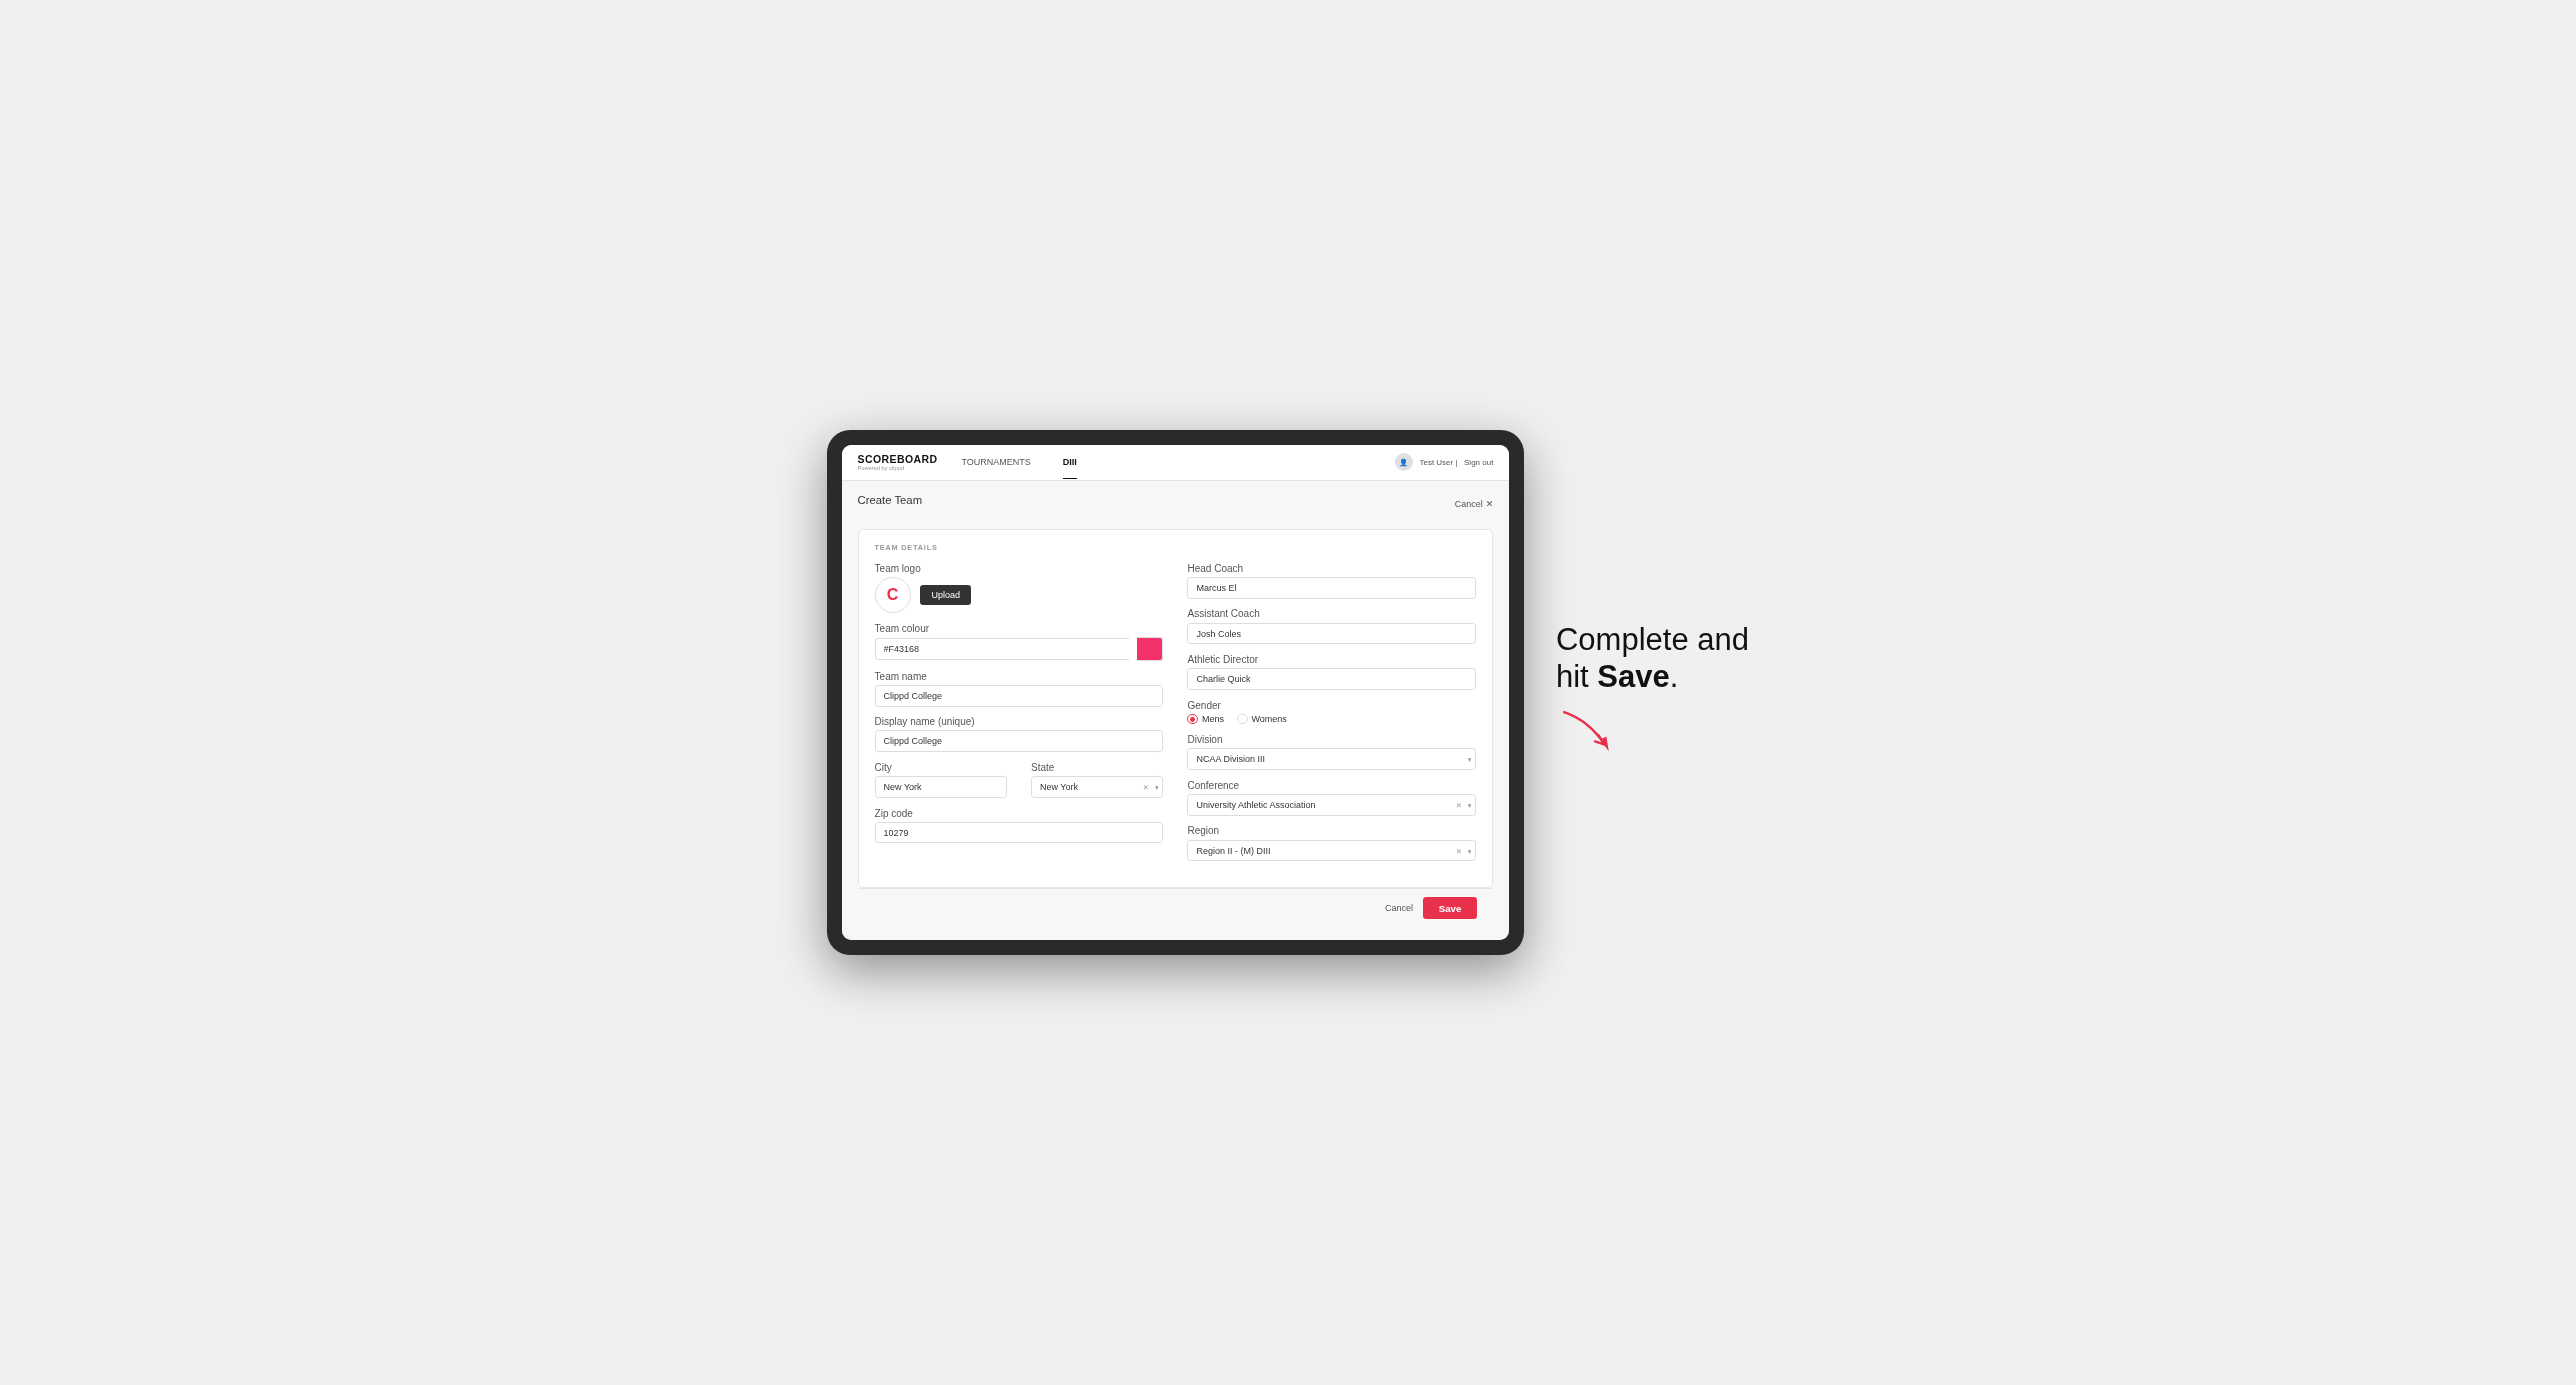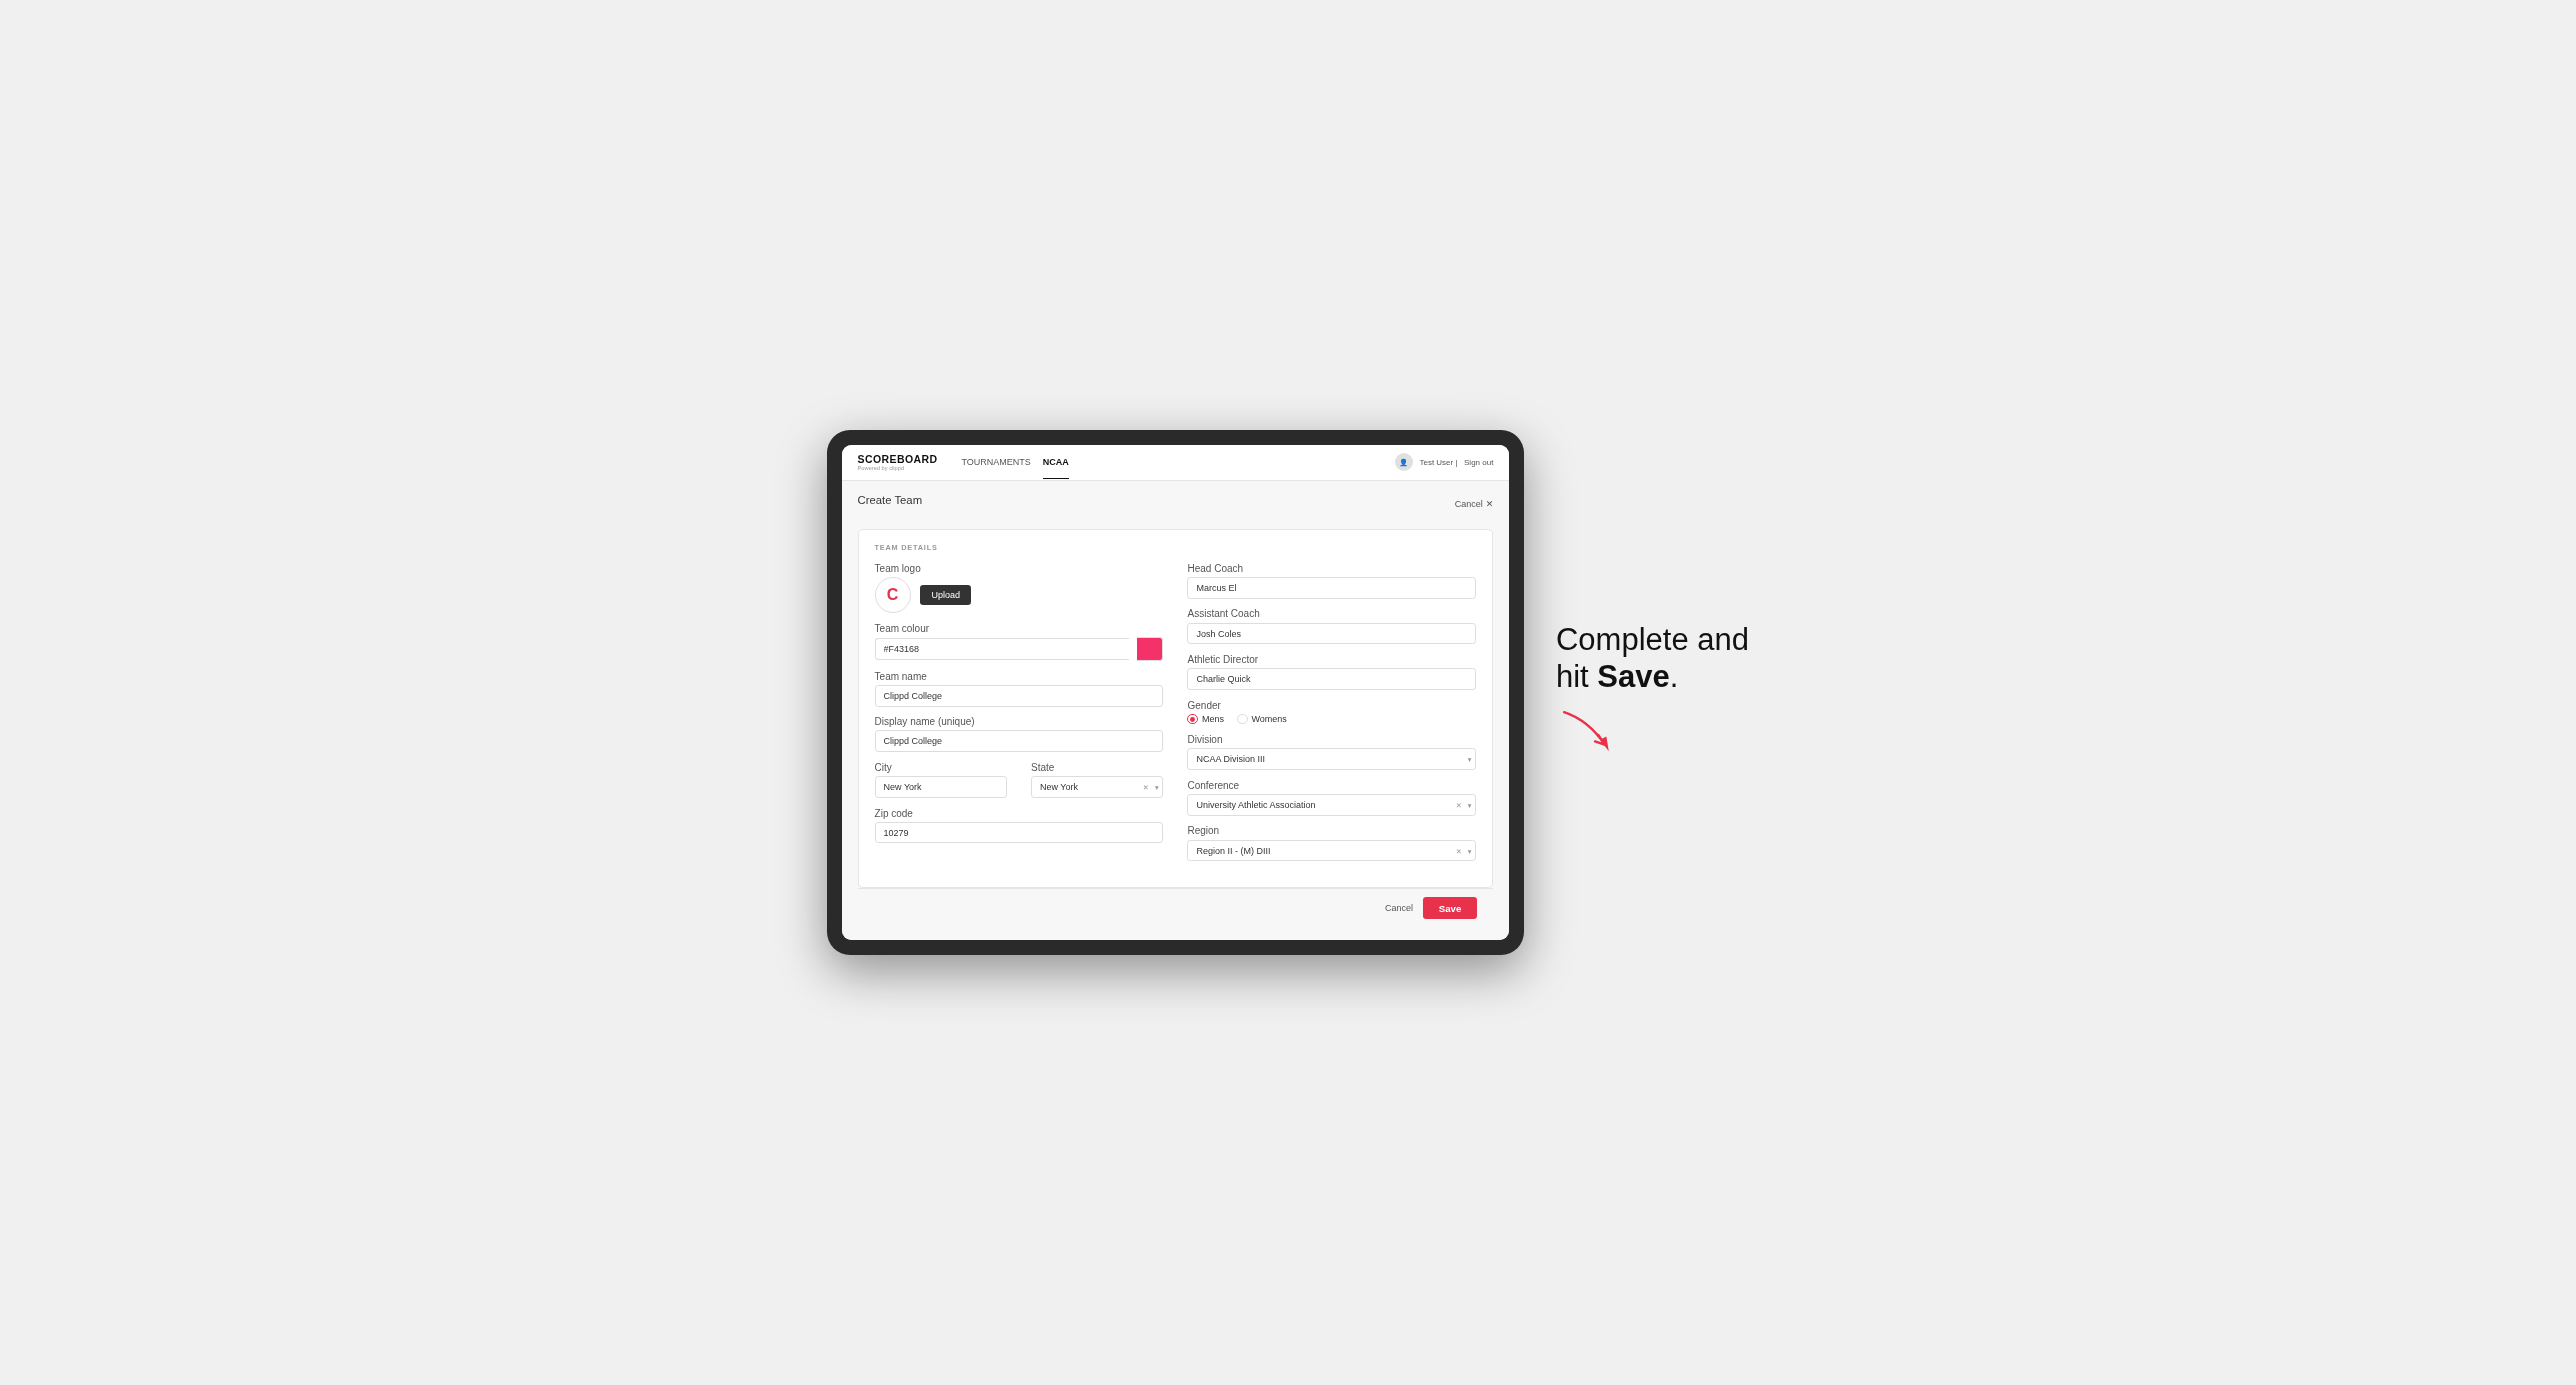--- a/index.html
+++ b/index.html
@@ -83,21 +83,21 @@
       text-align: center;
     }
 
     .logo-sub {
       font-size: 5.7px;
       color: #999;
     }
 
     .nav-links {
       display: flex;
-      gap: 12px;
+      gap: 32px;
       flex: 1;
     }
 
     .nav-link {
       font-size: 9px;
       color: #555;
       text-decoration: none;
       padding: 11.3px 0;
       border-bottom: 1.6px solid transparent;
       cursor: pointer;
@@ -420,21 +420,21 @@
   <div class="tablet-frame">
     <div class="tablet-screen">
 
       <nav class="navbar">
         <div class="logo-area">
           <span class="logo-text">SCOREBOARD</span>
           <span class="logo-sub">Powered by clippd</span>
         </div>
         <div class="nav-links">
           <a class="nav-link">TOURNAMENTS</a>
-          <a class="nav-link active">NCAA</a>
+          <a class="nav-link active">DIII</a>
         </div>
         <div class="nav-right">
           <div class="user-avatar">👤</div>
           <span class="nav-user">Test User |</span>
           <span class="nav-signout">Sign out</span>
         </div>
       </nav>
 
       <div class="main-content">
 

